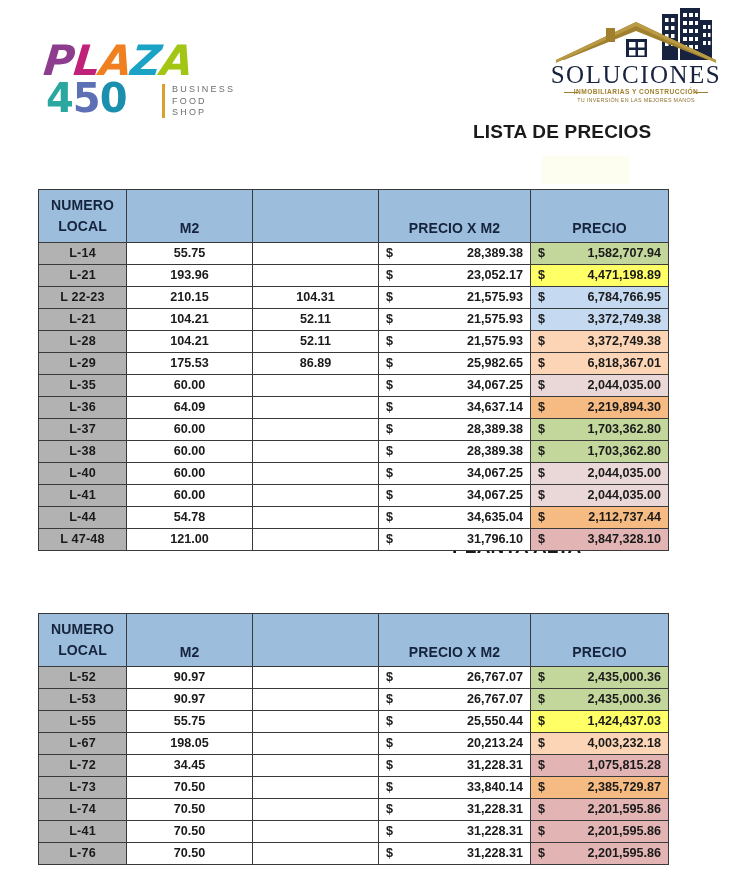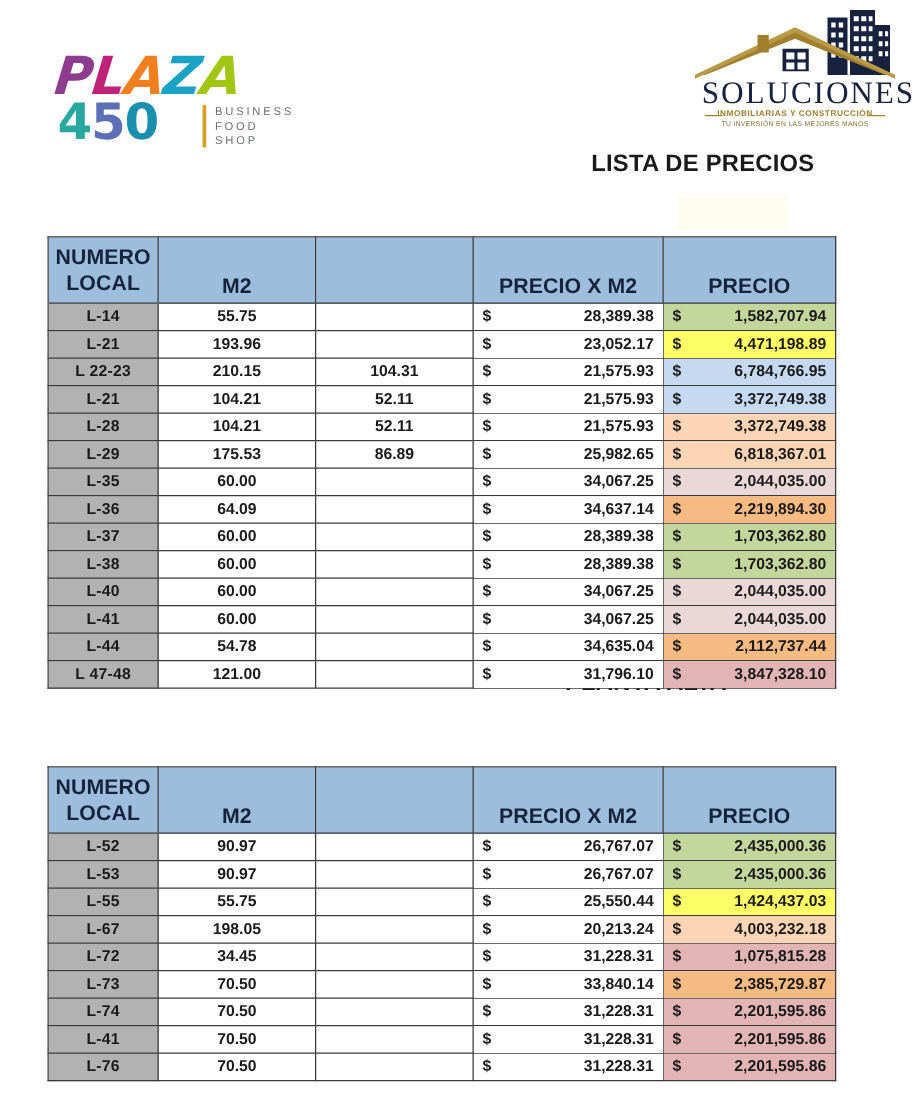--- a/index.html
+++ b/index.html
@@ -89,21 +89,21 @@
     left: 540px;
     top: 6px;
     width: 192px;
     height: 100px;
   }
   .sol-svg { position: absolute; left: 0; top: 0; }
   .sol-name {
     position: absolute;
     left: 0; top: 56px;
     width: 192px;
-    text-align: right;
+    text-align: center;
     font-family: "Liberation Serif", serif;
     font-size: 25px;
     letter-spacing: 1.5px;
     color: #17223f;
     font-weight: normal;
     line-height: 25px;
   }
   .sol-sub1 {
     position: absolute;
     left: 0; top: 82px;
@@ -184,21 +184,21 @@
     color: #1a1a1a;
     text-align: center;
     vertical-align: middle;
     line-height: 21px;
     box-sizing: border-box;
   }
 
   .price-table thead th {
     background: #9dbddd;
     height: 27px;
-    font-size: 17px;
+    font-size: 14px;
     letter-spacing: 0.1px;
     color: #15243c;
   }
   .price-table thead tr.r1 th { height: 26px; border-bottom: none; }
   .price-table thead tr.r2 th { height: 27px; border-top: none; }
   .price-table thead tr.r1 th.hdr-local { border-bottom: none; }
 
   td.cell-local {
     background: #b2b2b2;
     letter-spacing: 0.2px;

